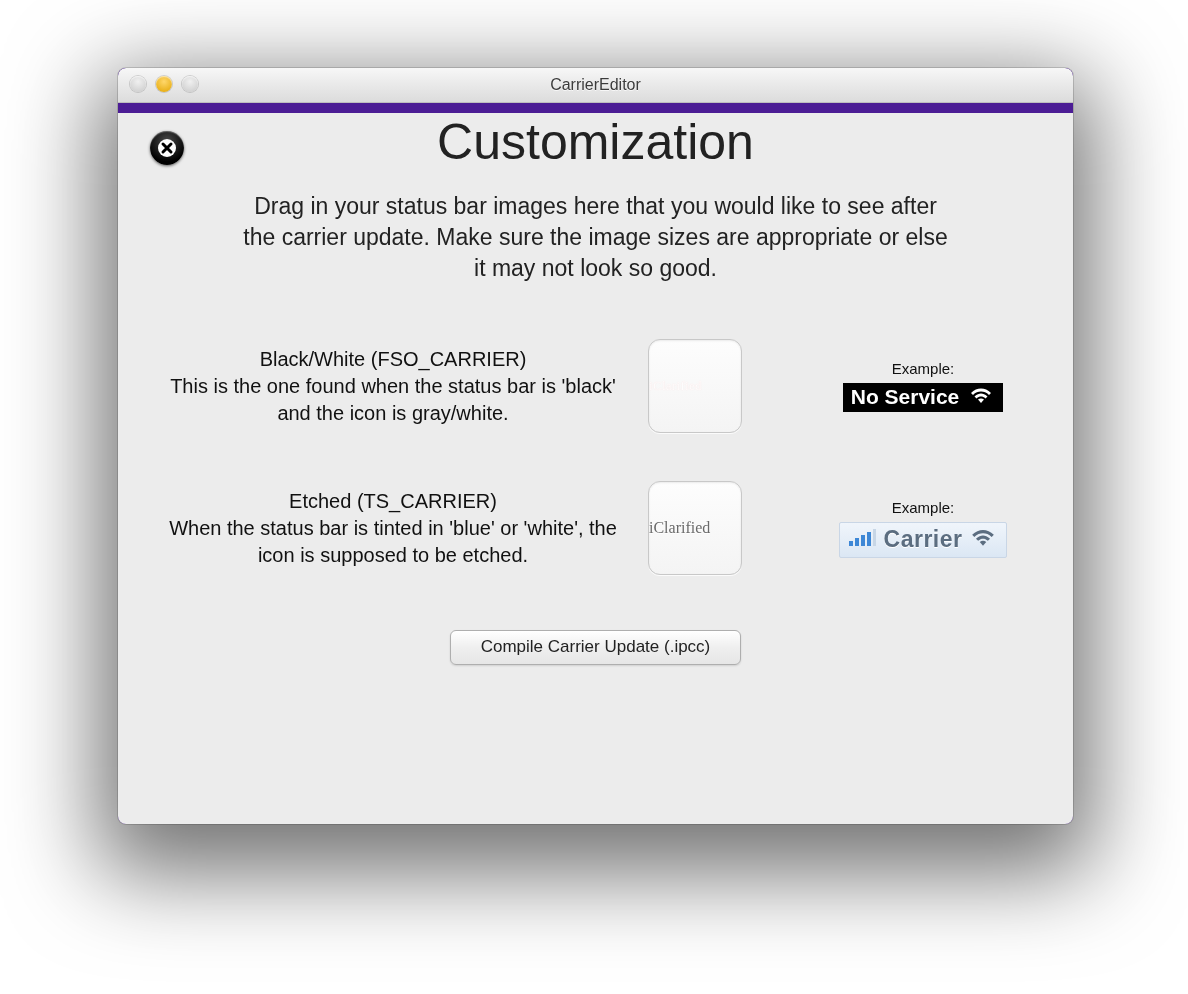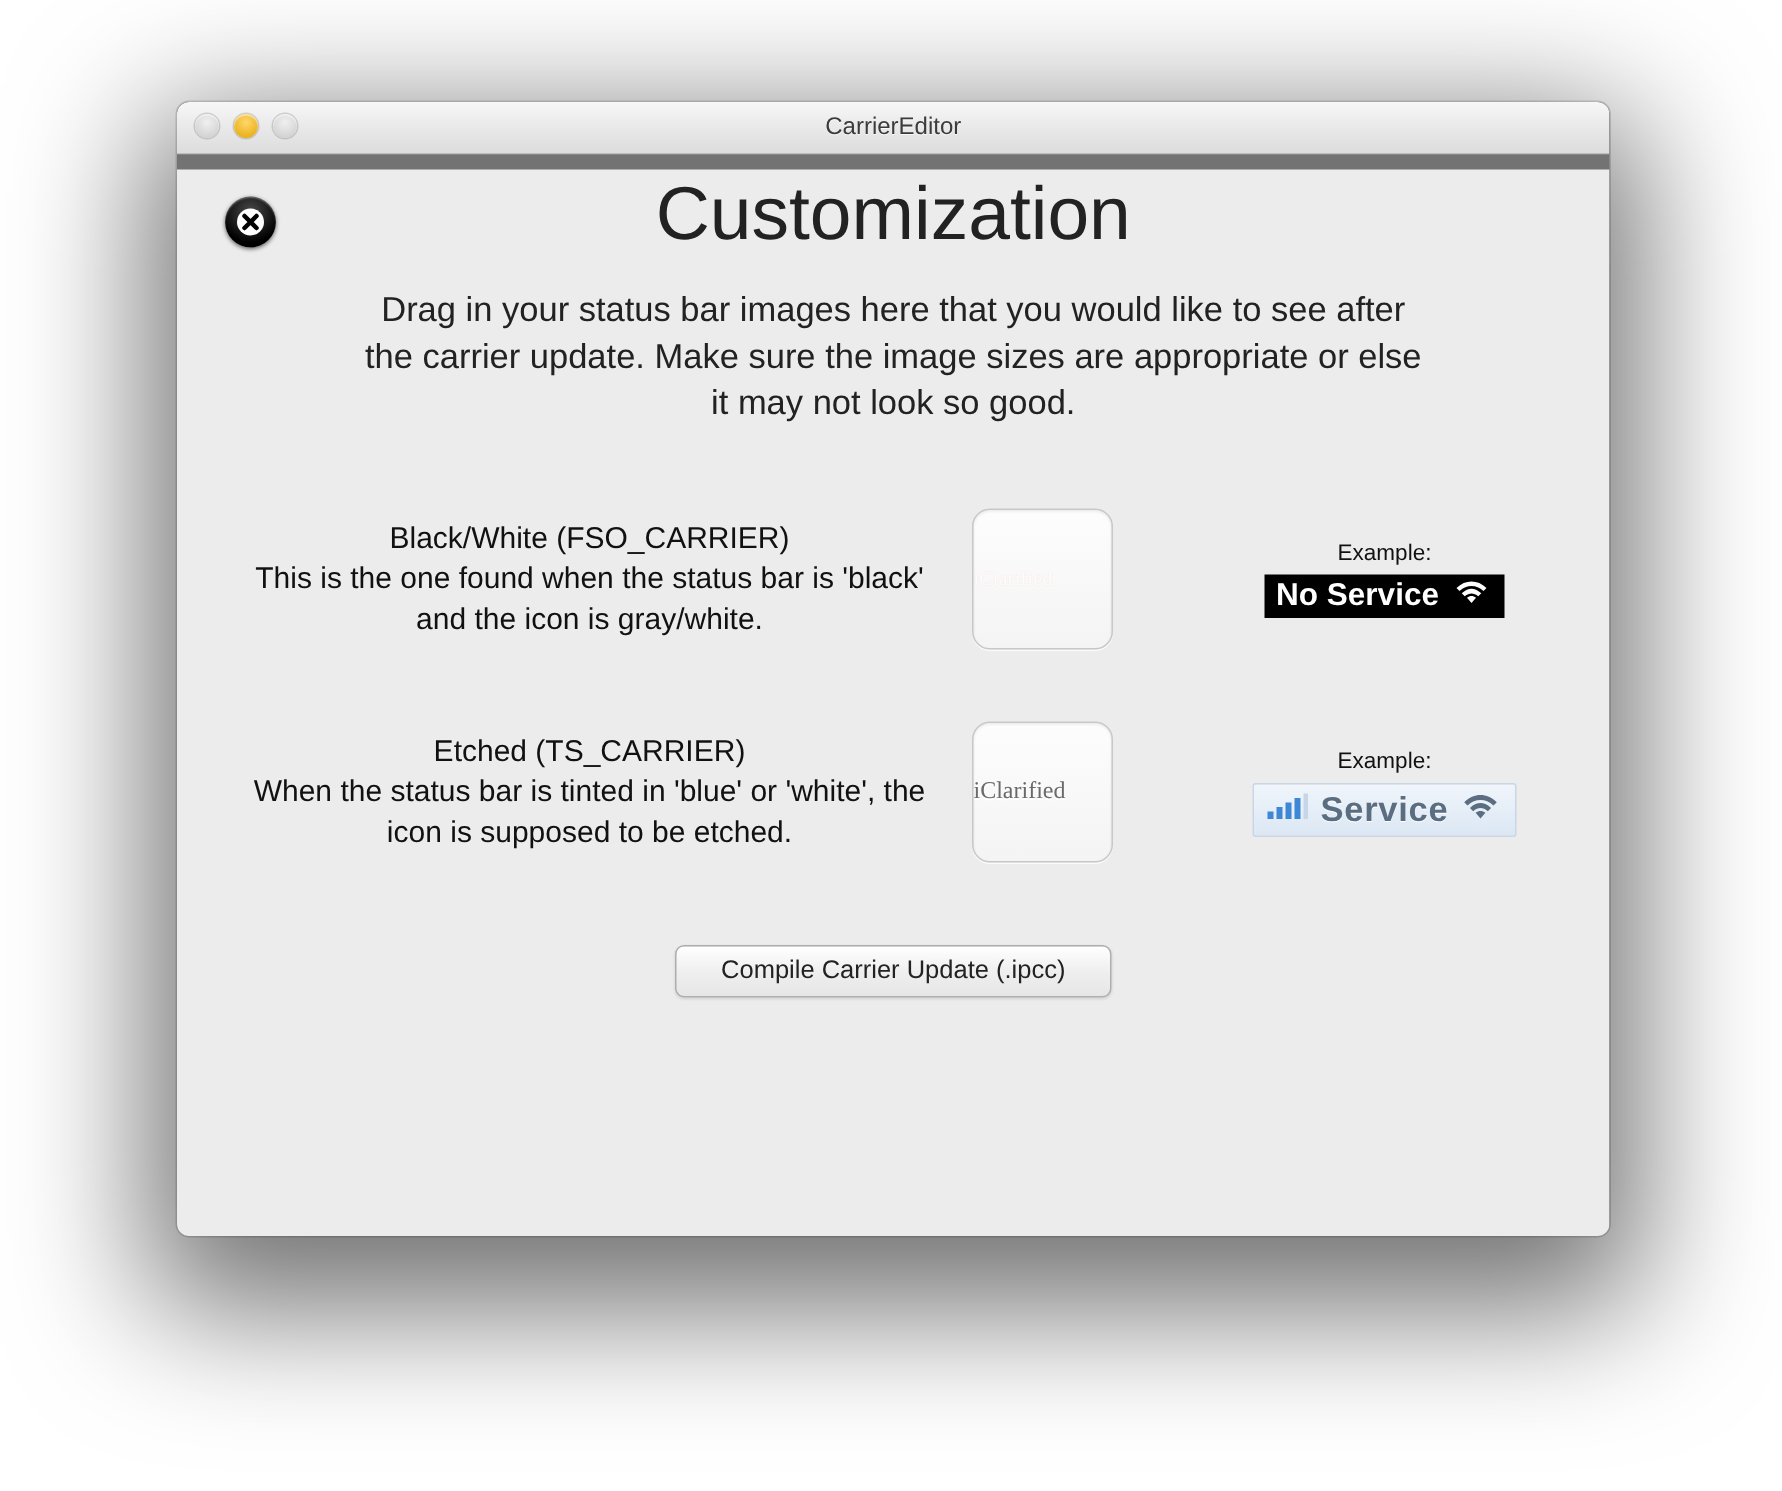--- a/index.html
+++ b/index.html
@@ -12,21 +12,21 @@
     -webkit-font-smoothing: antialiased;
   }
   .shadow-wrap {
     position: absolute;
     left: 118px;
     top: 68px;
     width: 955px;
     height: 756px;
     border-radius: 8px;
     box-shadow: 0 30px 90px 20px rgba(0,0,0,0.55), 0 0 0 1px rgba(0,0,0,0.15);
-    background: #737373;
+    background: #4c1d95;
     overflow: hidden;
   }
   .titlebar {
     height: 34px;
     background: linear-gradient(to bottom, #f7f7f7 0%, #e9e9e9 50%, #dcdcdc 100%);
     border-bottom: 1px solid #bfbfbf;
     position: relative;
     display: flex;
     align-items: center;
     justify-content: center;
@@ -258,21 +258,21 @@
           <div class="statusbar-blue">
             <span>
               <svg width="28" height="20" viewBox="0 0 28 20">
                 <rect x="1" y="14" width="4" height="5" fill="#3d87d6"></rect>
                 <rect x="7" y="11" width="4" height="8" fill="#3d87d6"></rect>
                 <rect x="13" y="8" width="4" height="11" fill="#3d87d6"></rect>
                 <rect x="19" y="5" width="4" height="14" fill="#3d87d6"></rect>
                 <rect x="25" y="2" width="3" height="17" fill="#c7d6e6"></rect>
               </svg>
             </span>
-            <span class="carrier-text">Service</span>
+            <span class="carrier-text">Carrier</span>
             <span>
               <svg width="26" height="20" viewBox="0 0 24 18">
                 <path d="M12 17 L9 13.5 C10 12.8 11 12.4 12 12.4 C13 12.4 14 12.8 15 13.5 Z" fill="#5b6d80"></path>
                 <path d="M5.5 10.5 C8 8.3 10 7.5 12 7.5 C14 7.5 16 8.3 18.5 10.5 L16.5 12.5 C15 11.2 13.5 10.6 12 10.6 C10.5 10.6 9 11.2 7.5 12.5 Z" fill="#5b6d80"></path>
                 <path d="M2 7 C5 4 8.5 2.6 12 2.6 C15.5 2.6 19 4 22 7 L20 9 C17.5 6.6 14.8 5.6 12 5.6 C9.2 5.6 6.5 6.6 4 9 Z" fill="#5b6d80"></path>
               </svg>
             </span>
           </div>
         </div>
       </div>

